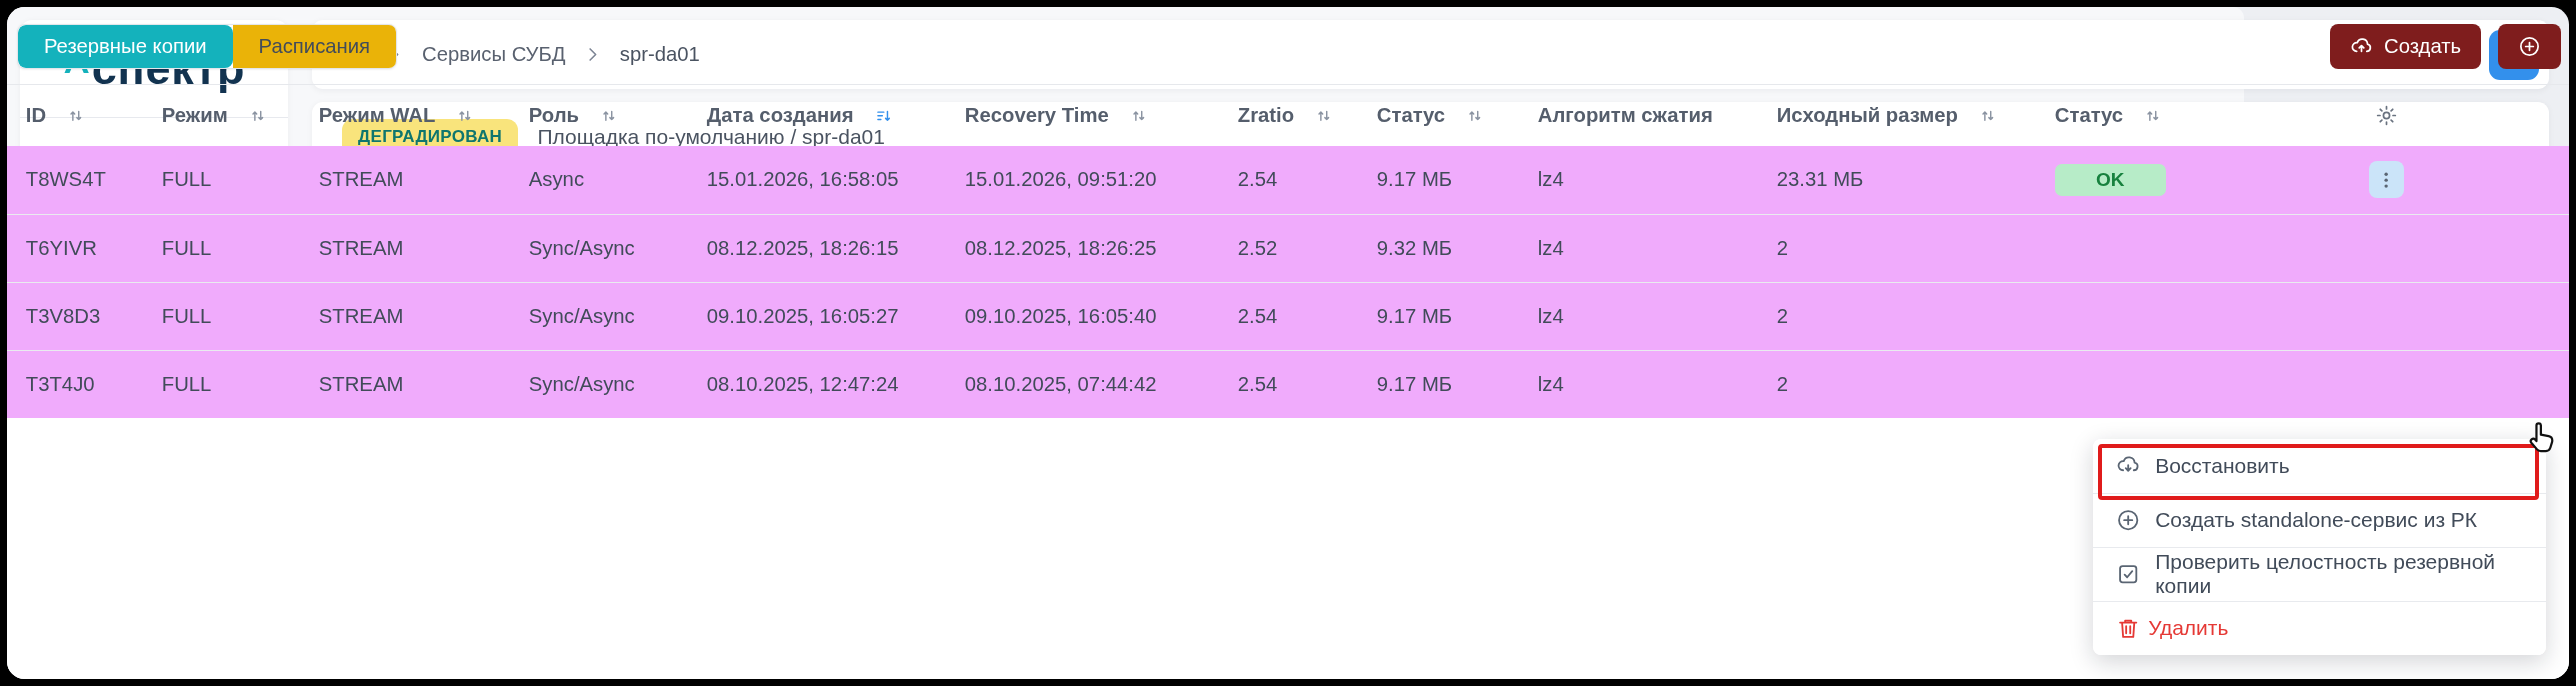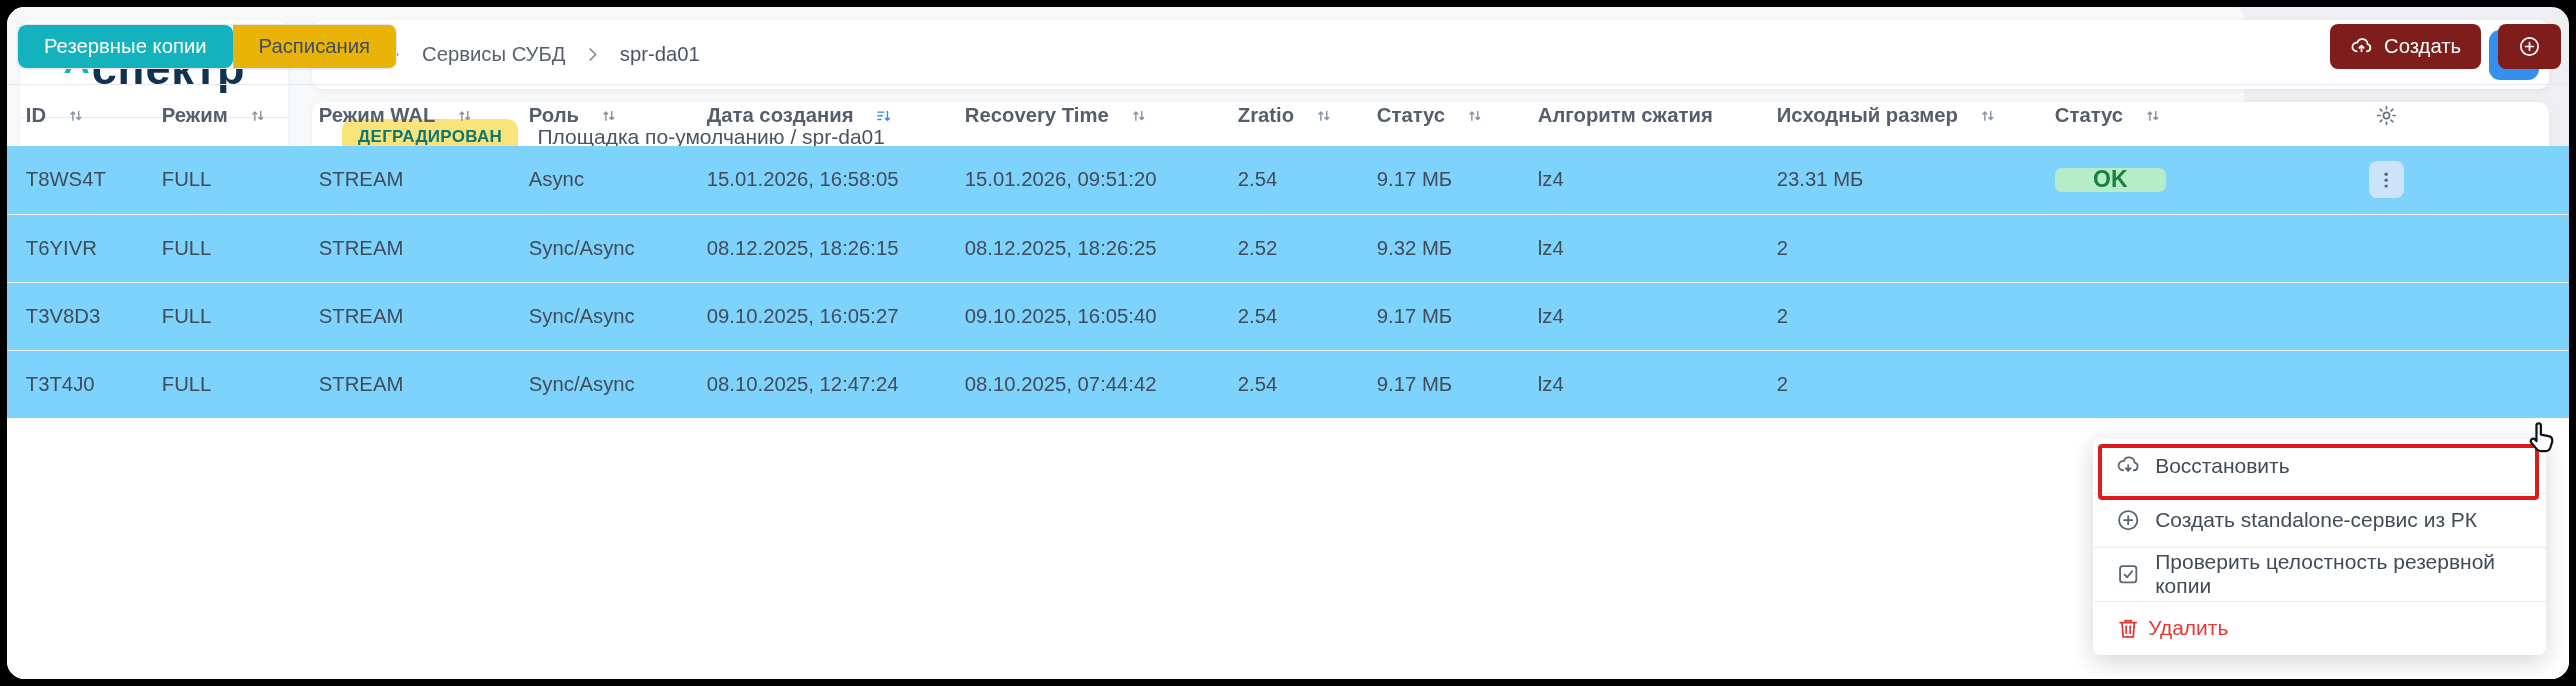--- a/index.html
+++ b/index.html
@@ -71,24 +71,24 @@
   .thead, .trow { display:grid; padding-left:19px;
     grid-template-columns:136px 157px 210px 178px 258px 273px 139px 161px 239px 278px 149px 1fr;
     align-items:center; }
   .thead { position:absolute; left:0; right:0; top:77px; height:62px;
     border-top:1.4px solid #e6e8ec; }
   .th { display:flex; align-items:center; gap:21px; font-size:20.3px; font-weight:600;
     color:#555e6c; cursor:pointer; }
   .th svg { width:17.6px; height:17.6px; }
   .tbody { position:absolute; left:0; right:0; top:139px; bottom:0; background:#fff;
     border-radius:0 0 11px 11px; overflow:hidden; }
-  .trow { height:68px; font-size:20.3px; color:#414b59; background:#7dd3fc; }
+  .trow { height:68px; font-size:20.3px; color:#414b59; background:#f0abfc; }
   .trow + .trow { border-top:1.4px solid #e9ebef; }
-  .ok-badge { display:inline-flex; width:111px; height:24px; align-items:center;
-    justify-content:center; background:#b7ecc8; color:#17813e; font-size:23px;
+  .ok-badge { display:inline-flex; width:111px; height:32px; align-items:center;
+    justify-content:center; background:#b7ecc8; color:#17813e; font-size:19px;
     font-weight:700; border-radius:6.8px; }
   .kebab { width:35px; height:37px; border-radius:8.1px; background:#cbe4f9;
     display:flex; align-items:center; justify-content:center; cursor:pointer; }
   .kebab svg { width:20.3px; height:20.3px; fill:#5a6573; }
   .cell-actions { display:flex; justify-content:center; }
 
   
   .menu { position:absolute; left:2086px; top:432px; width:453px; background:#fff;
     border-radius:8.1px; box-shadow:0 6.8px 23px rgba(16,24,40,.18); z-index:5; overflow:hidden; }
   .menu-item { display:flex; align-items:center; gap:15px; height:54px; padding-left:23px;

